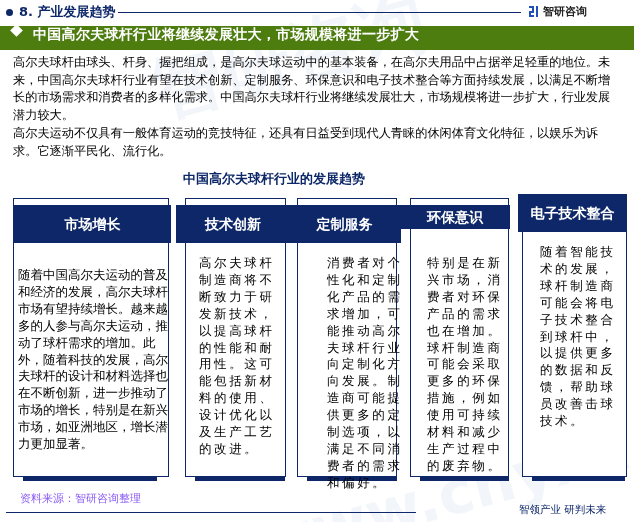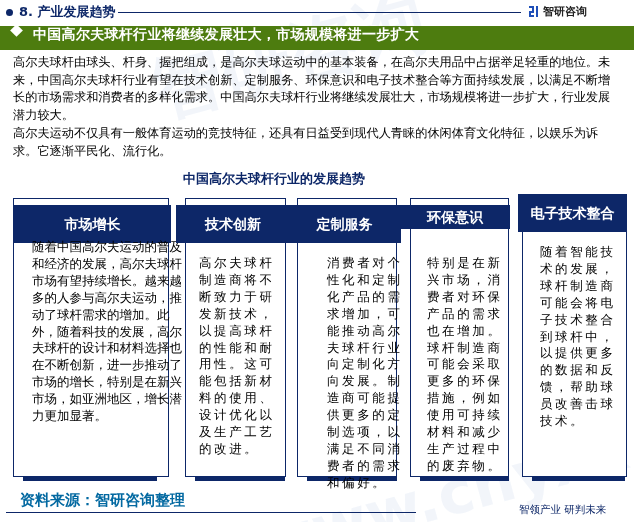--- a/index.html
+++ b/index.html
@@ -24,21 +24,21 @@
   
   .diag-title { left:0; top:170px; width:548px; text-align:center; font-size:13px; font-weight:bold; color:#0d2768; }
   
   .card-outline { border:1.5px solid #0d2768; background:#fff; box-sizing:border-box; }
   .card-shadow { background:#0d2768; height:4px; }
   .card-head { background:#0d2768; color:#fff; display:flex; align-items:center; justify-content:center;
                text-align:center; font-size:14px; font-weight:bold; line-height:17px; box-sizing:border-box; padding:0 4px; }
   .card-body { font-size:12.5px; line-height:16.9px; color:#000; }
   .card-body.spaced { letter-spacing:2.6px;font-family:Liberation Serif, serif; }
   
-  .source { left:20px; top:491px; font-size:15px; font-weight:bold; color:#0369a1; }
+  .source { left:20px; top:491px; font-size:11px; font-weight:normal; color:#8b5cf6; }
   .foot-line { left:6px; top:512px; width:410px; height:1px; background:#0d2768; }
   .slogan { left:519px; top:503px; font-size:10.5px; font-weight:normal; color:#0d2768; }
   .watermark { color:#e8eef7; font-weight:bold; pointer-events:none; }
 </style>
 </head>
 <body>
 
 <div class="abs watermark" style="left:150px;top:10px;font-size:70px;transform:rotate(-15deg);opacity:0.55;">智研咨询</div>
 <div class="abs watermark" style="left:250px;top:440px;font-size:60px;transform:rotate(-15deg);opacity:0.55;">www.chyxx.com</div>
 
@@ -65,21 +65,21 @@
 <div class="abs intro">
   <p>高尔夫球杆由球头、杆身、握把组成，是高尔夫球运动中的基本装备，在高尔夫用品中占据举足轻重的地位。未来，中国高尔夫球杆行业有望在技术创新、定制服务、环保意识和电子技术整合等方面持续发展，以满足不断增长的市场需求和消费者的多样化需求。中国高尔夫球杆行业将继续发展壮大，市场规模将进一步扩大，行业发展潜力较大。</p>
   <p>高尔夫运动不仅具有一般体育运动的竞技特征，还具有日益受到现代人青睐的休闲体育文化特征，以娱乐为诉求。它逐渐平民化、流行化。</p>
 </div>
 
 <div class="abs diag-title">中国高尔夫球杆行业的发展趋势</div>
 
 <div class="abs card-outline" style="left:13px;top:198px;width:156px;height:279px;"></div>
 <div class="abs card-shadow" style="left:23px;top:477px;width:134px;"></div>
 <div class="abs card-head" style="left:14px;top:205px;width:157px;height:38px;">市场增长</div>
-<div class="abs card-body" style="left:18px;top:239px;width:150px;margin-left:14px;">随着中国高尔夫运动的普及和经济的发展，高尔夫球杆市场有望持续增长。越来越多的人参与高尔夫运动，推动了球杆需求的增加。此外，随着科技的发展，高尔夫球杆的设计和材料选择也在不断创新，进一步推动了市场的增长，特别是在新兴市场，如亚洲地区，增长潜力更加显著。</div>
+<div class="abs card-body" style="left:18px;top:267px;width:150px;">随着中国高尔夫运动的普及和经济的发展，高尔夫球杆市场有望持续增长。越来越多的人参与高尔夫运动，推动了球杆需求的增加。此外，随着科技的发展，高尔夫球杆的设计和材料选择也在不断创新，进一步推动了市场的增长，特别是在新兴市场，如亚洲地区，增长潜力更加显著。</div>
 
 <div class="abs card-outline" style="left:185px;top:198px;width:101px;height:279px;"></div>
 <div class="abs card-shadow" style="left:195px;top:477px;width:90px;"></div>
 <div class="abs card-head" style="left:176px;top:205px;width:114px;height:38px;">技术创新</div>
 <div class="abs card-body spaced" style="left:199px;top:255px;width:82px;">高尔夫球杆制造商将不断致力于研发新技术，以提高球杆的性能和耐用性。这可能包括新材料的使用、设计优化以及生产工艺的改进。</div>
 
 <div class="abs card-outline" style="left:297px;top:198px;width:100px;height:279px;"></div>
 <div class="abs card-shadow" style="left:307px;top:477px;width:90px;"></div>
 <div class="abs card-head" style="left:288px;top:205px;width:113px;height:38px;">定制服务</div>
 <div class="abs card-body spaced" style="left:308px;top:255px;width:86px;margin-left:19px;">消费者对个性化和定制化产品的需求增加，可能推动高尔夫球杆行业向定制化方向发展。制造商可能提供更多的定制选项，以满足不同消费者的需求和偏好。</div>

